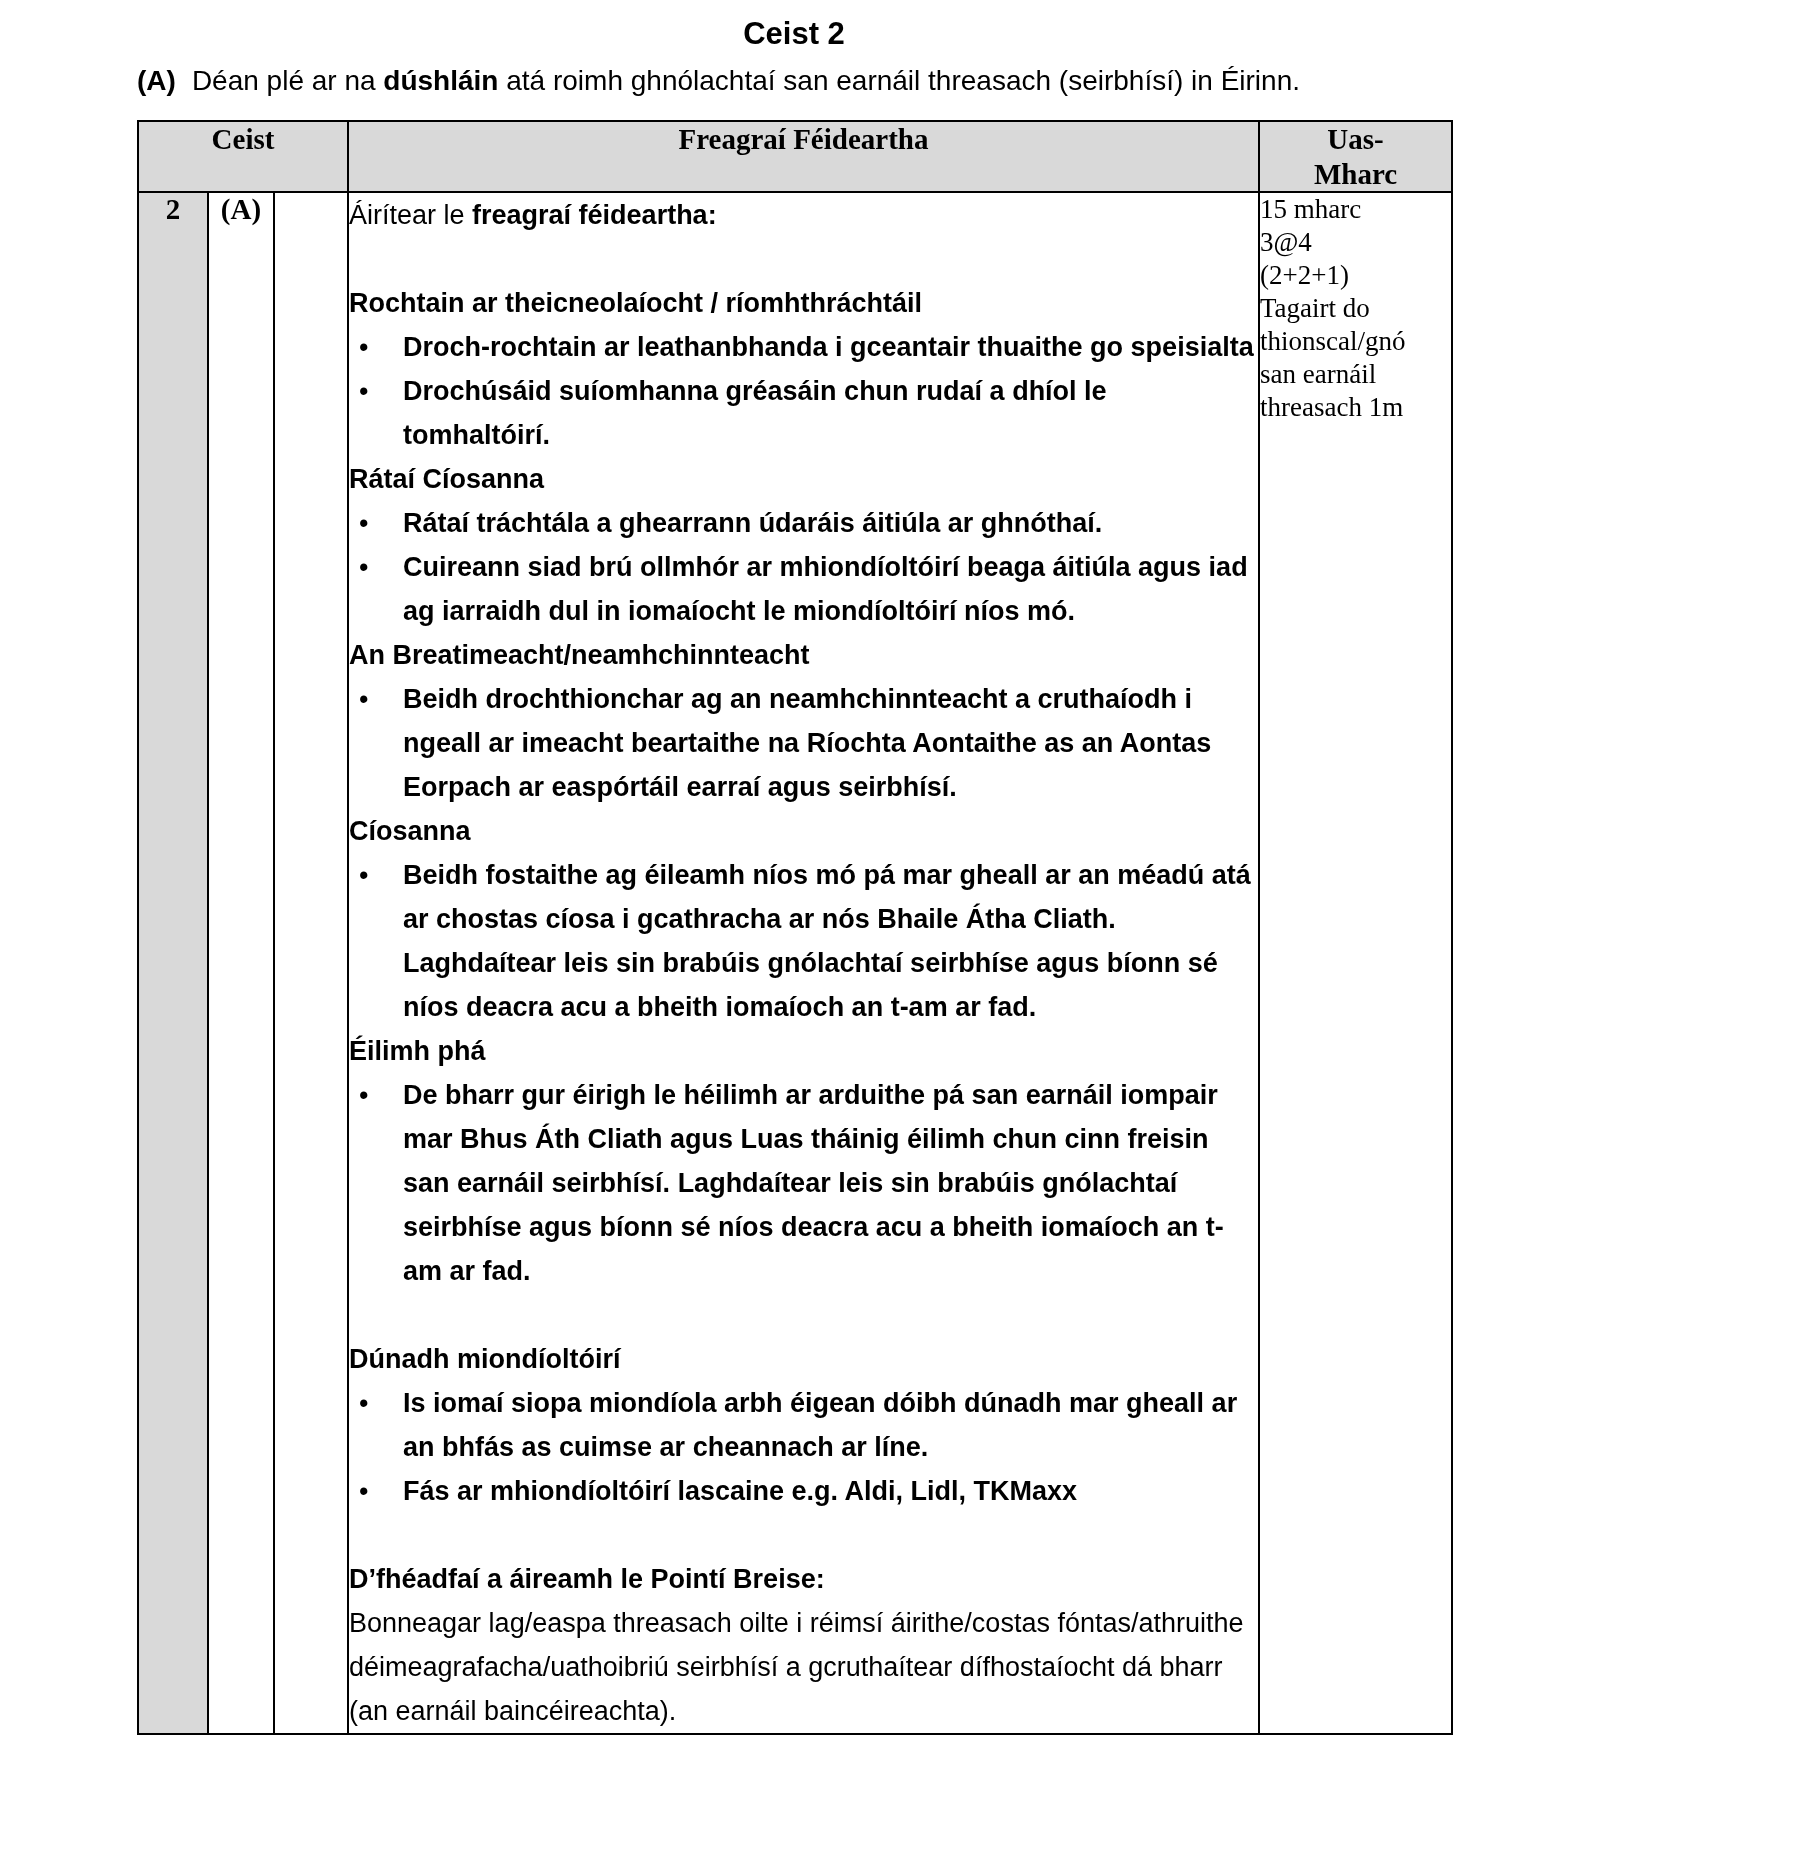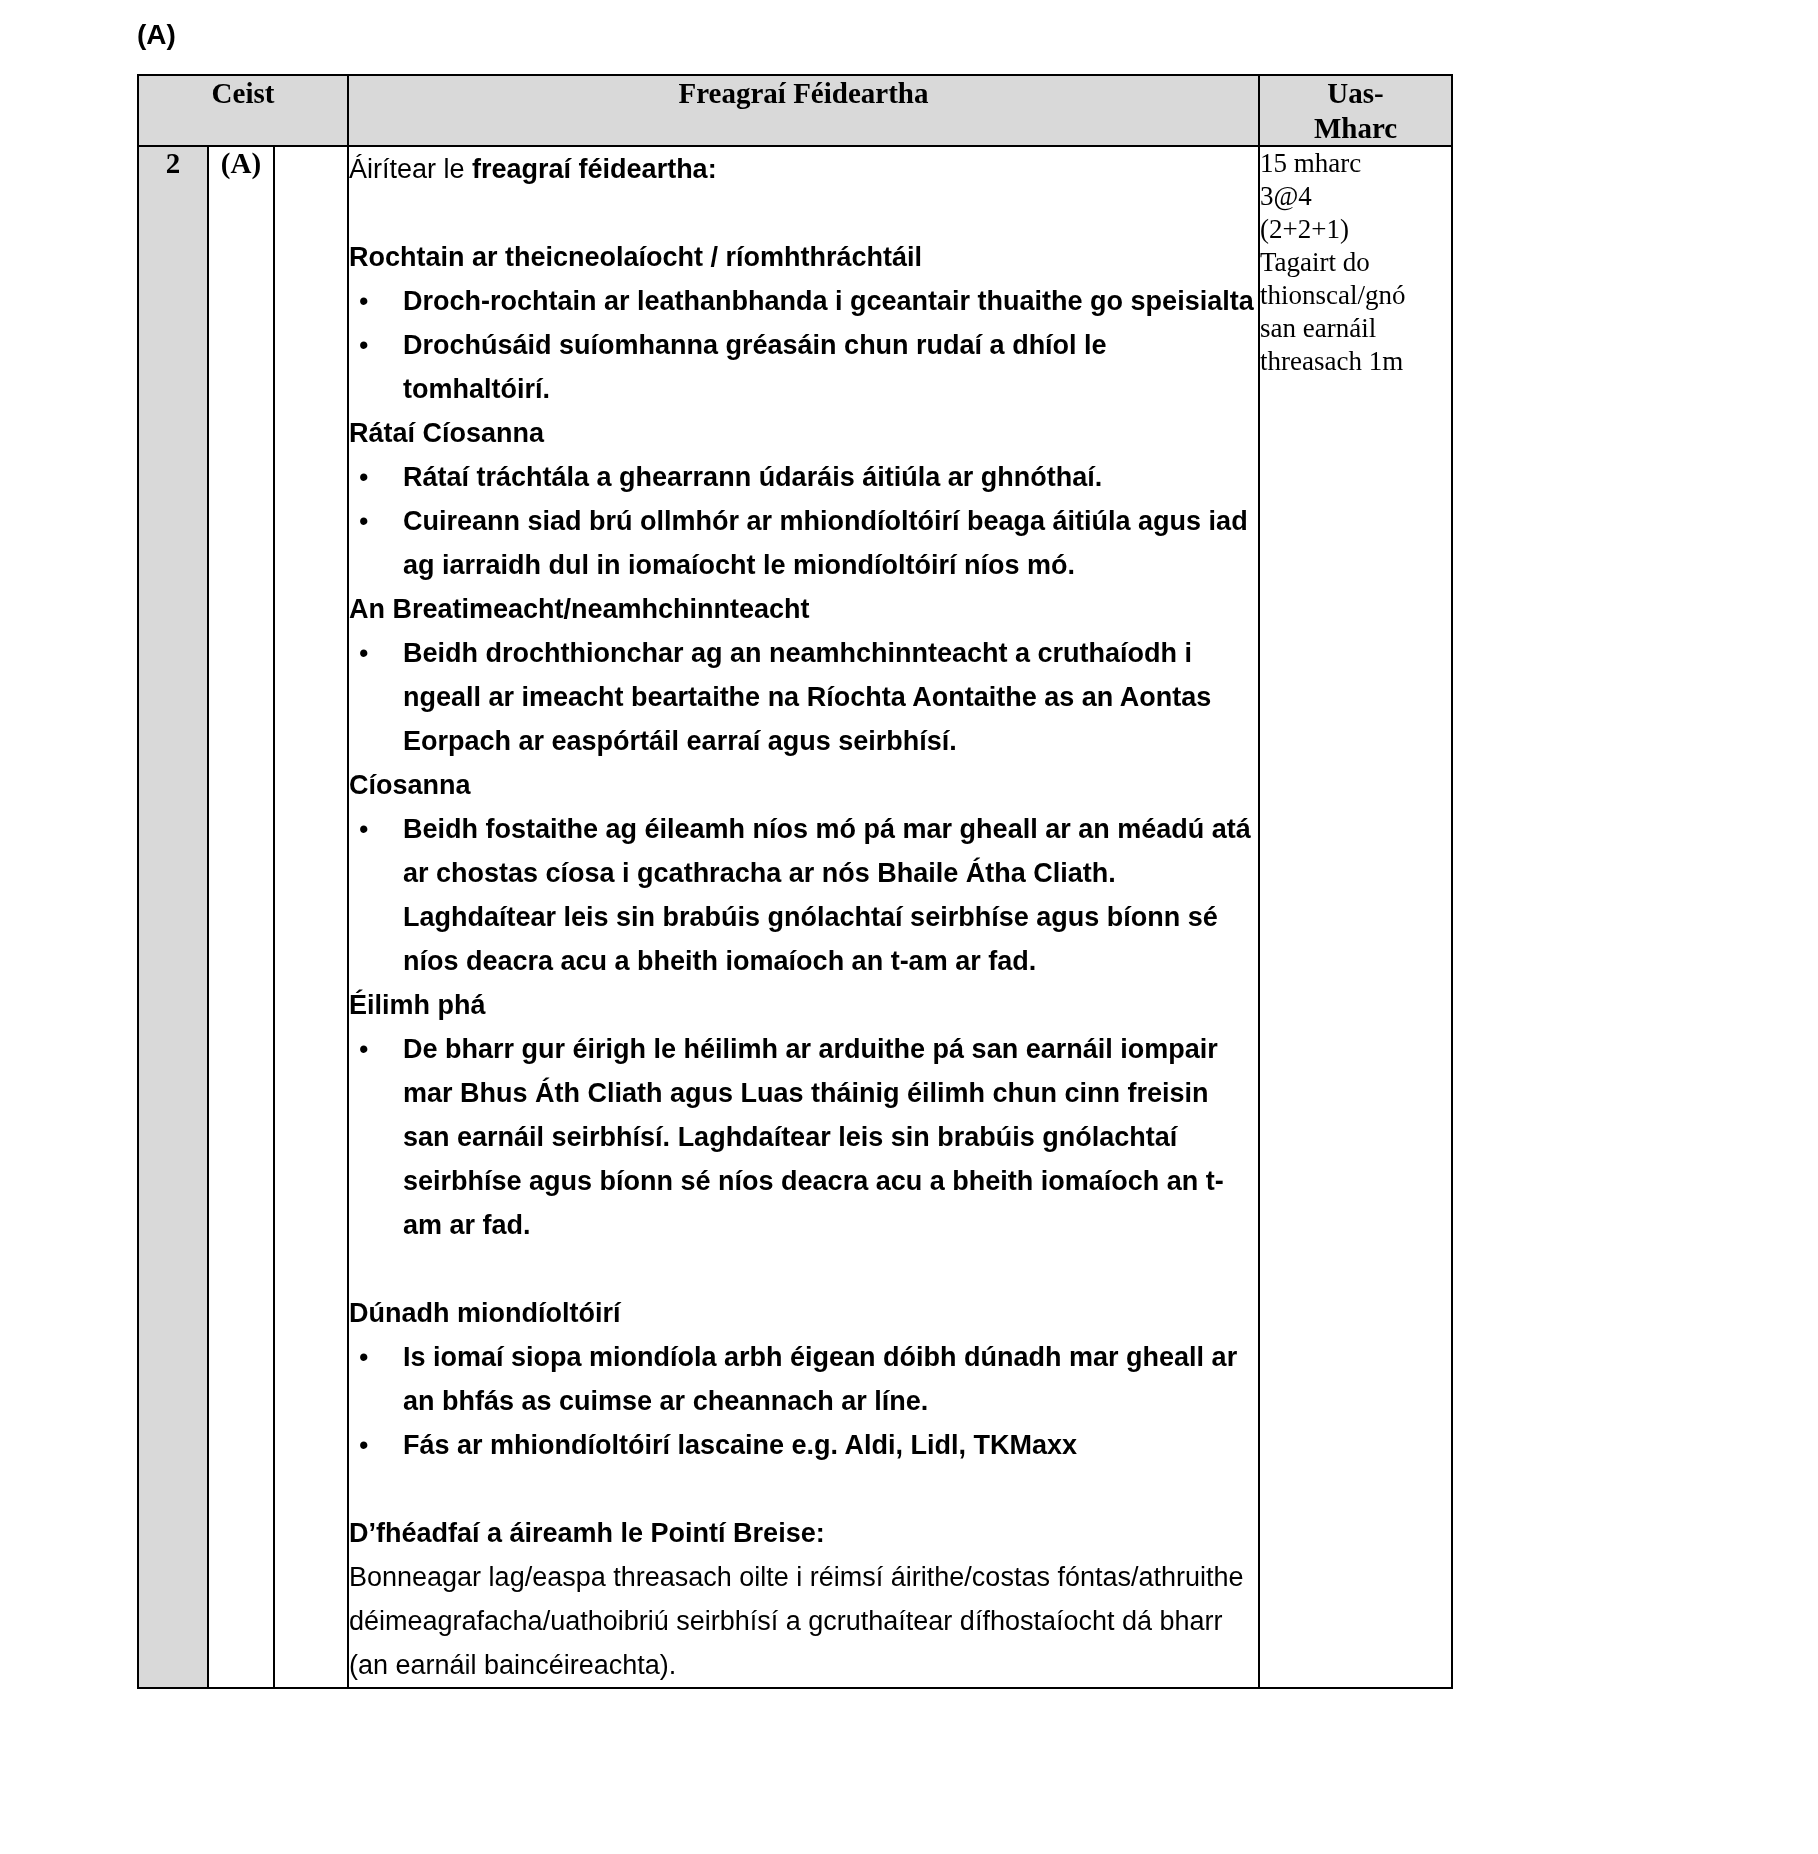--- a/index.html
+++ b/index.html
@@ -95,23 +95,25 @@
   .spacer { height: 44px; }
   .bullet-row { display: flex; padding-left: 10px; }
   .bullet-marker { flex: none; width: 44px; }
   .bullet-text { flex: 1; font-weight: bold; }
 </style>
 </head>
 <body>
 
 <div class="page">
 
+  <h1 class="doc-title">Ceist 2</h1>
 
   <div class="subtitle">
     <span class="prompt-label">(A)</span>
+    <span class="prompt-text"><span>Déan plé ar na </span><span class="b">dúshláin</span><span> atá roimh ghnólachtaí san earnáil threasach (seirbhísí) in Éirinn.</span></span>
   </div>
 
   <table class="marking-table">
     <colgroup>
       <col class="col-num">
       <col class="col-part">
       <col class="col-empty">
       <col class="col-cont">
       <col class="col-marc">
     </colgroup>

